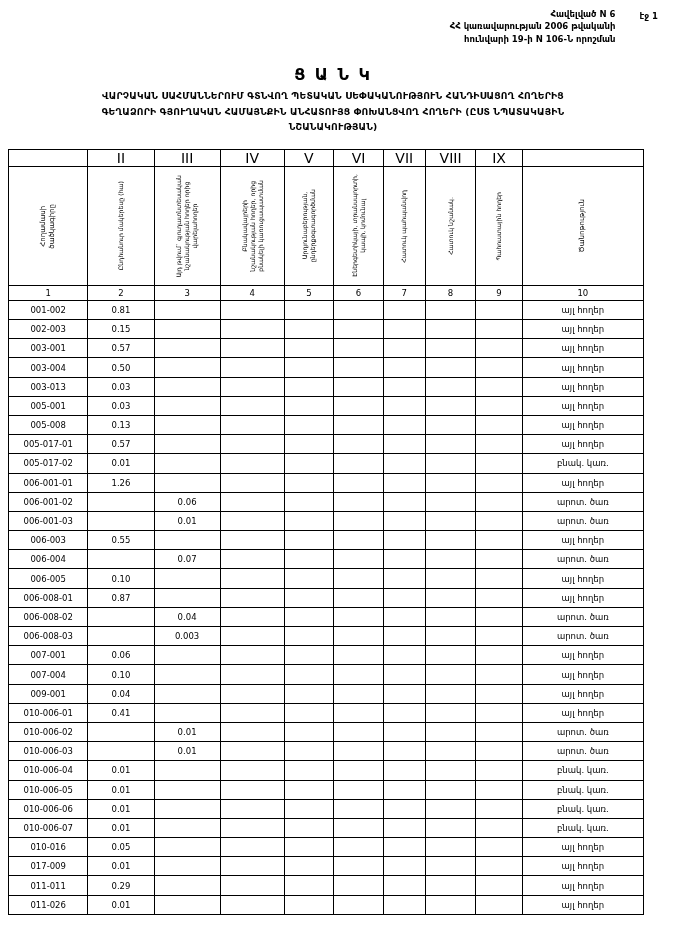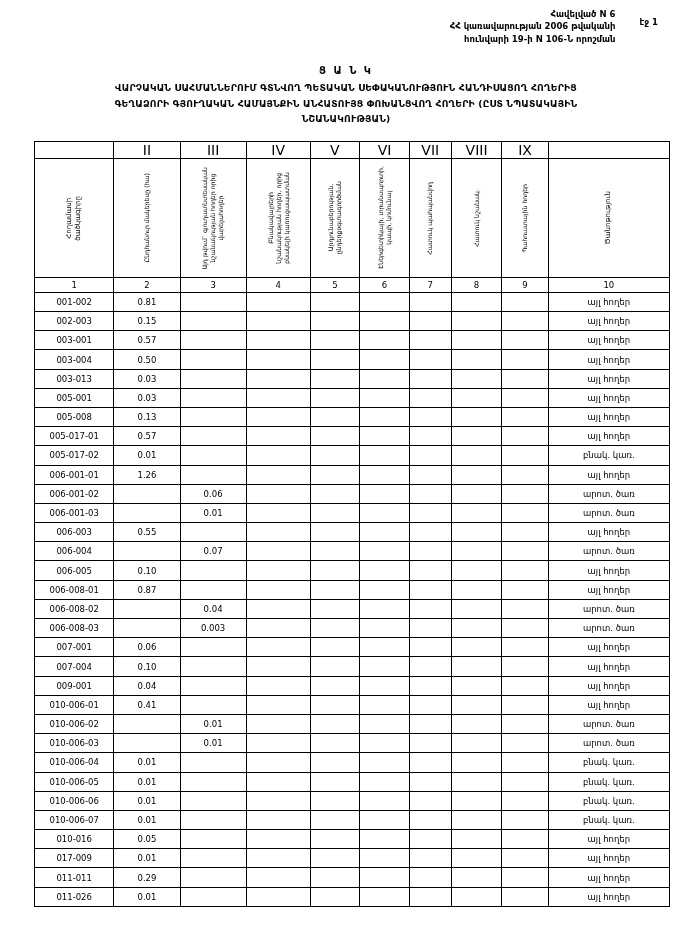--- a/index.html
+++ b/index.html
@@ -13,50 +13,50 @@
     font-family: "DejaVu Sans", sans-serif;
     color: #000000;
     position: relative;
     overflow: hidden;
   }
   .page {
     position: relative;
     width: 678px;
     height: 945px;
     box-sizing: border-box;
-    padding: 8px 20px 0 34px;
+    padding: 8px 20px 0 8px;
   }
   
   .header-row {
     display: flex;
     justify-content: flex-end;
     align-items: flex-start;
     gap: 10px;
   }
   .header-block {
     text-align: right;
     font-size: 8.5px;
     font-weight: bold;
     line-height: 1.45;
     white-space: nowrap;
   }
   .page-num {
     font-size: 8.5px;
     font-weight: bold;
     margin-left: 14px;
-    margin-top: 9px;
+    margin-top: 3px;
     white-space: nowrap;
   }
   
   .title-wrap {
     margin-top: 20px;
     text-align: center;
   }
   .title-main {
-    font-size: 10px;
+    font-size: 16px;
     font-weight: bold;
     letter-spacing: 2px;
   }
   .title-sub {
     font-size: 9.2px;
     font-weight: bold;
     line-height: 1.7;
     margin-top: 4px;
     letter-spacing: 0.2px;
   }

